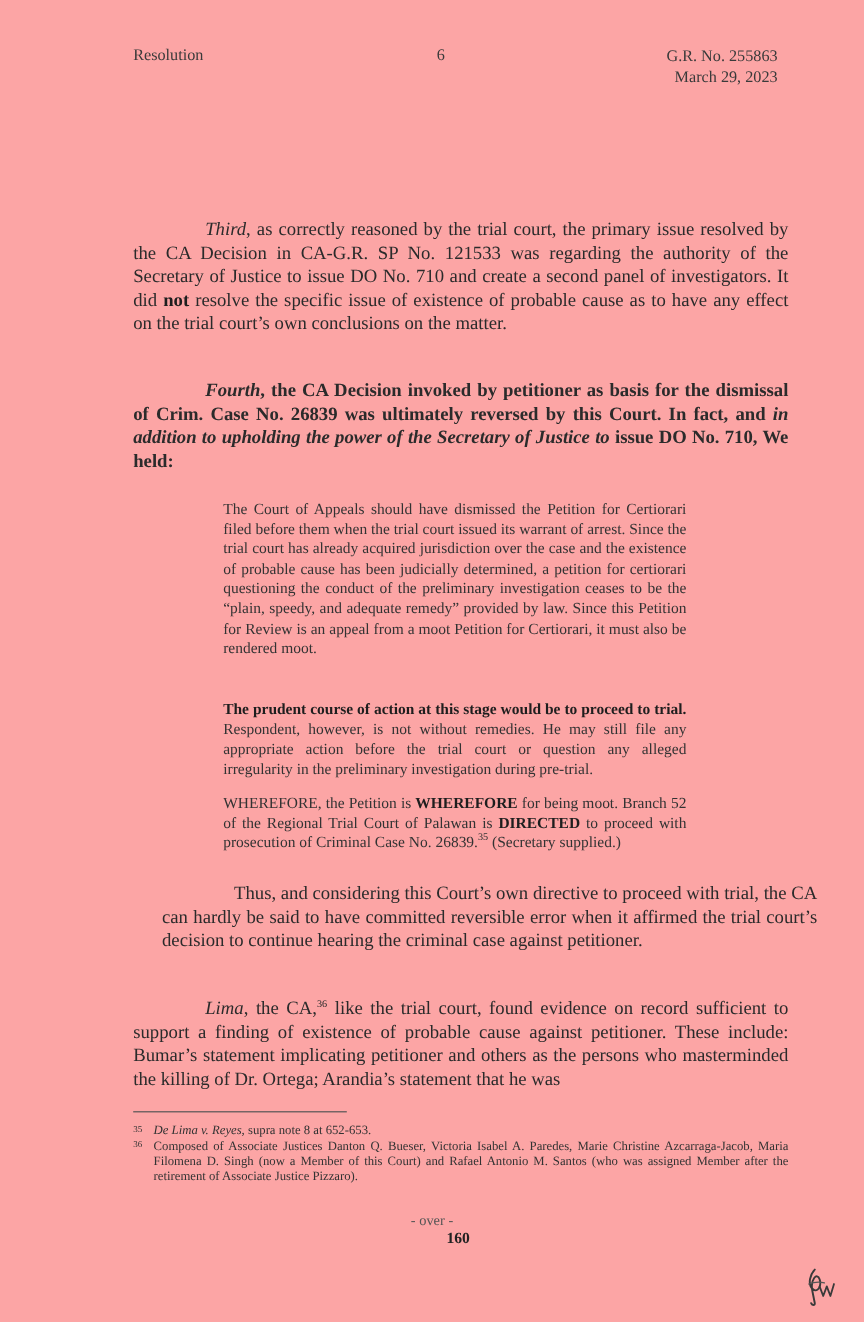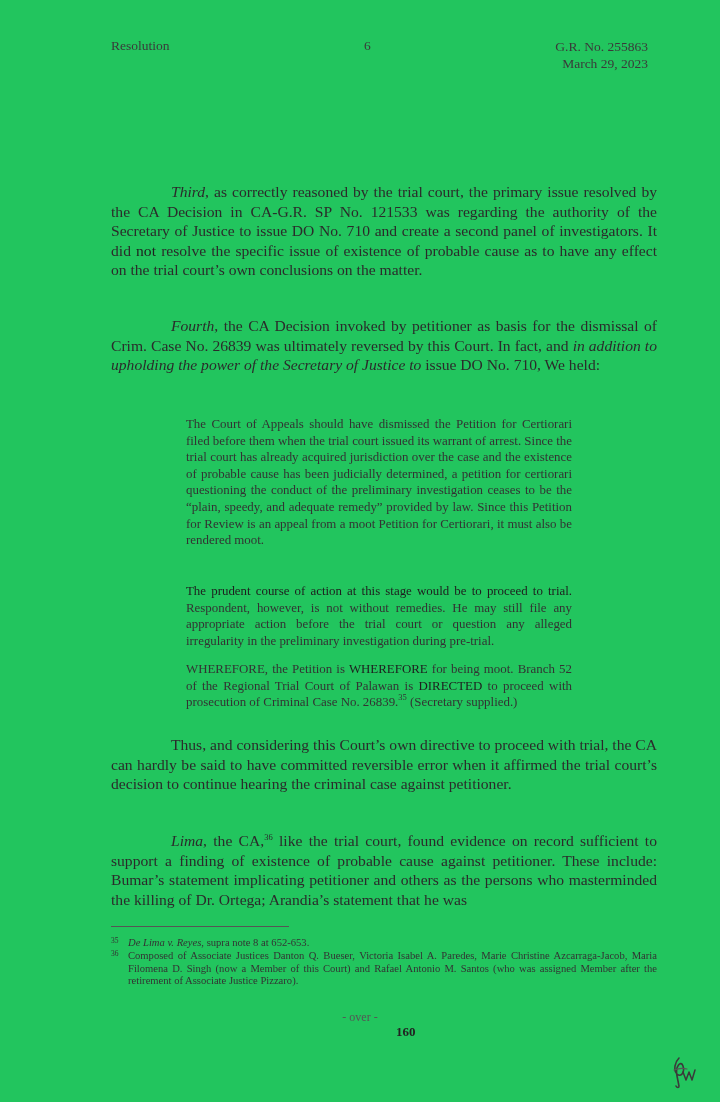--- a/index.html
+++ b/index.html
@@ -13,21 +13,21 @@
       position: relative;
       overflow: hidden;
       font-family: "Liberation Serif", "DejaVu Serif", serif;
       color: #2a2a2a;
     }
     .page {
       position: absolute;
       left: 0; top: 0;
       width: 720px;
       height: 1102px;
-      background: #22c55e;
+      background: #fca5a5;
     }
     .header {
       position: absolute;
       top: 38px;
       left: 111px;
       right: 72px;
       height: 40px;
       font-size: 13.5px;
       color: #3a3a3a;
     }
@@ -40,21 +40,21 @@
       left: 111px;
       width: 546px;
       font-size: 15.6px;
       line-height: 19.6px;
       text-align: justify;
       color: #2b2b2b;
     }
     .body-text p { margin: 0; }
     .indent { text-indent: 60px; }
     i, em { font-style: italic; }
-    b, strong { font-weight: normal; color: #1e1e1e; }
+    b, strong { font-weight: bold; color: #1e1e1e; }
 
     .quote {
       position: absolute;
       left: 174px;
       width: 410px;
       font-size: 12.9px;
       line-height: 16.6px;
       text-align: justify;
       color: #333;
     }
@@ -94,21 +94,20 @@
       font-size: 12px;
       color: #555;
     }
     .pagenum {
       position: absolute;
       top: 1024px;
       left: 372px;
       font-size: 13px;
       font-weight: bold;
       color: #222;
-      margin-left: 24px;
     }
     .signature {
       position: absolute;
       left: 665px;
       top: 1052px;
       width: 40px;
       height: 40px;
     }
   </style>
 </head>
@@ -123,37 +122,37 @@
       <div>G.R. No. 255863</div>
       <div>March 29, 2023</div>
     </div>
   </div>
 
 
   <div class="body-text" style="top:182px;">
     <p class="indent"><i>Third</i><span>, as correctly reasoned by the trial court, the primary issue resolved by the CA Decision in CA-G.R. SP No. 121533 was regarding the authority of the Secretary of Justice to issue DO No. 710 and create a second panel of investigators. It did </span><b>not</b><span> resolve the specific issue of existence of probable cause as to have any effect on the trial court’s own conclusions on the matter.</span></p>
   </div>
 
-  <div class="body-text" style="top:316px;">
+  <div class="body-text" style="top:316px;font-weight:bold;">
     <p class="indent"><i>Fourth</i><span>, the CA Decision invoked by petitioner as basis for the dismissal of Crim. Case No. 26839 was ultimately reversed by this Court. In fact, and </span><i>in addition to upholding the power of the Secretary of Justice to</i><span> issue DO No. 710, We held:</span></p>
   </div>
 
   <div class="quote" style="top:404px;">
     <p>The Court of Appeals should have dismissed the Petition for Certiorari filed before them when the trial court issued its warrant of arrest. Since the trial court has already acquired jurisdiction over the case and the existence of probable cause has been judicially determined, a petition for certiorari questioning the conduct of the preliminary investigation ceases to be the “plain, speedy, and adequate remedy” provided by law. Since this Petition for Review is an appeal from a moot Petition for Certiorari, it must also be rendered moot.</p>
   </div>
 
   <div class="quote" style="top:571px;">
     <p><b>The prudent course of action at this stage would be to proceed to trial.</b><span> Respondent, however, is not without remedies. He may still file any appropriate action before the trial court or question any alleged irregularity in the preliminary investigation during pre-trial.</span></p>
   </div>
 
   <div class="quote" style="top:649px;">
     <p><span>WHEREFORE, the Petition is </span><b>WHEREFORE</b><span> for being moot. Branch 52 of the Regional Trial Court of Palawan is </span><b>DIRECTED</b><span> to proceed with prosecution of Criminal Case No. 26839.</span><sup>35</sup><span> (Secretary supplied.)</span></p>
   </div>
 
-  <div class="body-text" style="top:735px;">
+  <div class="body-text" style="top:735px;margin-left:24px;">
     <p class="indent">Thus, and considering this Court’s own directive to proceed with trial, the CA can hardly be said to have committed reversible error when it affirmed the trial court’s decision to continue hearing the criminal case against petitioner.</p>
   </div>
 
   <div class="body-text" style="top:831px;">
     <p class="indent"><i>Lima</i><span>, the CA,</span><sup>36</sup><span> like the trial court, found evidence on record sufficient to support a finding of existence of probable cause against petitioner. These include: Bumar’s statement implicating petitioner and others as the persons who masterminded the killing of Dr. Ortega; Arandia’s statement that he was</span></p>
   </div>
 
   <div class="fn-rule"></div>
 
   <div class="footnotes">

